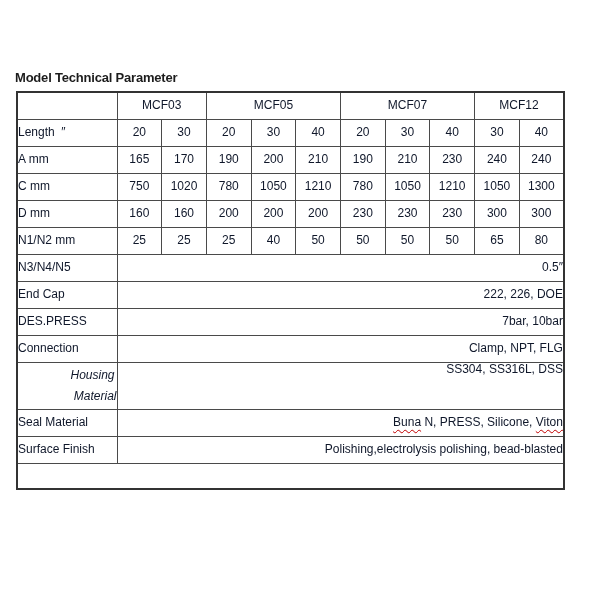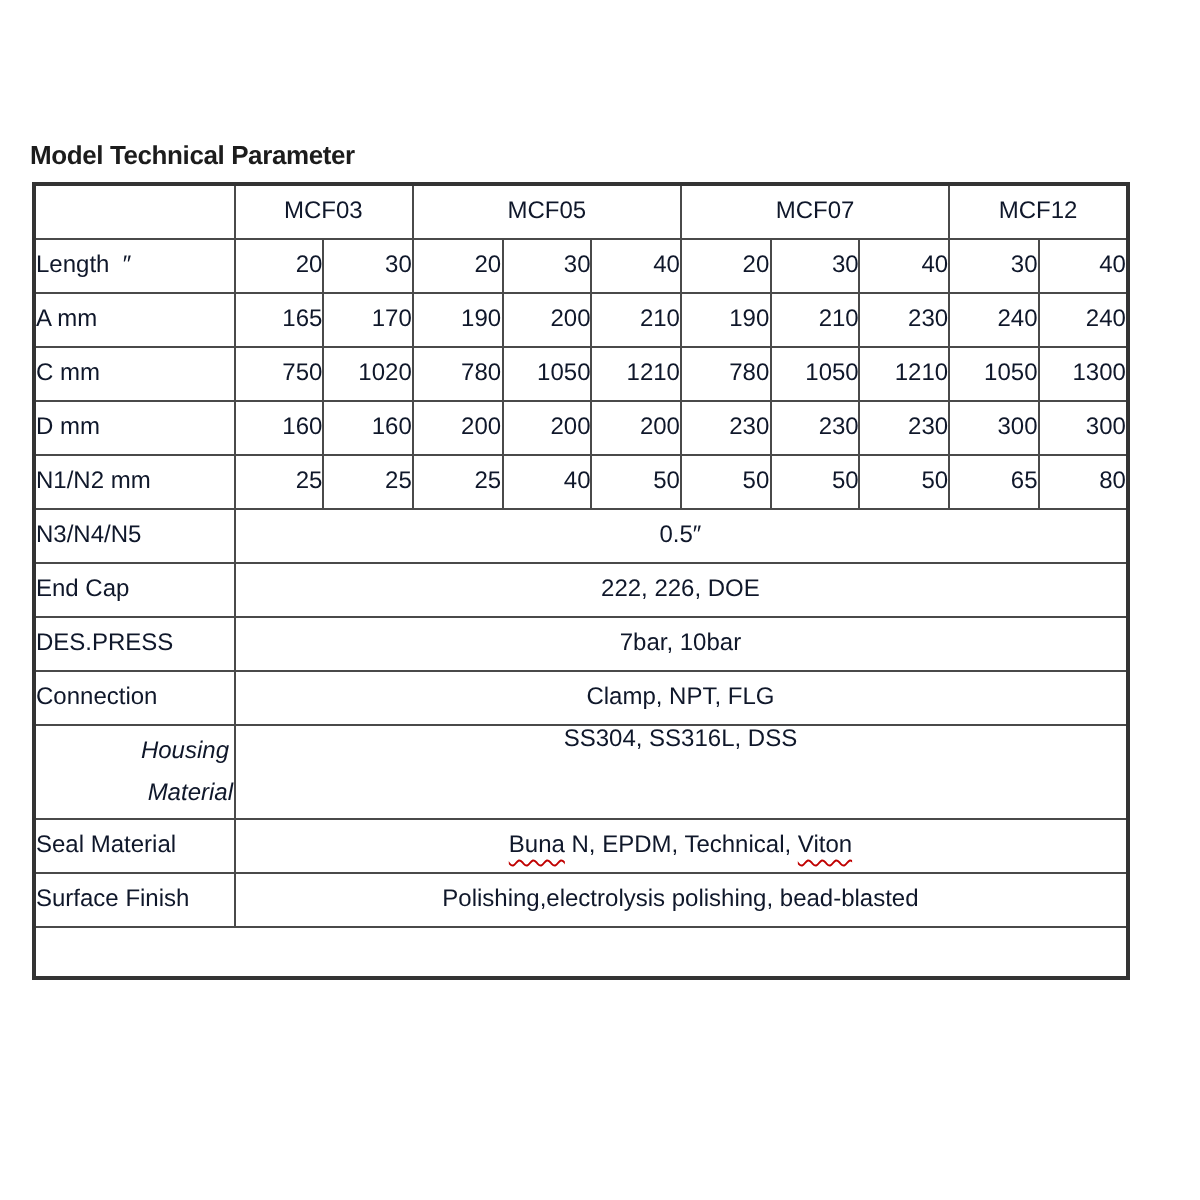--- a/index.html
+++ b/index.html
@@ -32,22 +32,22 @@
   }
   table.spec td{
     border:1px solid #4a4a4a;
     height:26px;
     padding:0;
     line-height:1.15;
     overflow:hidden;
   }
   td.head{text-align:center;}
   td.lbl{text-align:left;padding-left:6px;white-space:pre;}
-  td.num{text-align:right;}
-  td.val{text-align:center;padding-left:16px;white-space:pre;}
+  td.num{text-align:center;}
+  td.val{text-align:right;padding-left:16px;white-space:pre;}
   tr.r-housing td{height:46px;}
   td.housing-lbl{vertical-align:top;padding:0 3px 0 1px;font-style:italic;}
   .h-line1{display:block;text-align:right;padding-top:6px;padding-right:2px;}
   .h-line2{display:block;text-align:right;margin-top:7px;}
   td.v-top{vertical-align:top;padding-top:6px;}
   tr.r-empty td{height:24px;}
   .squiggle{
     text-decoration-line:underline;
     text-decoration-style:wavy;
     text-decoration-color:var(--squiggle,#c00000);
@@ -174,21 +174,21 @@
       <td class="val" colspan="10">Clamp, NPT, FLG</td>
     </tr>
 
     <tr class="r-housing">
       <td class="lbl housing-lbl"><span class="h-line1">Housing</span><span class="h-line2">Material</span></td>
       <td class="val v-top" colspan="10">SS304, SS316L, DSS</td>
     </tr>
 
     <tr>
       <td class="lbl">Seal Material</td>
-      <td class="val" colspan="10"><span class="squiggle">Buna</span><span> N, EPDM, Technical, </span><span class="squiggle">Viton</span></td>
+      <td class="val" colspan="10"><span class="squiggle">Buna</span><span> N, PRESS, Silicone, </span><span class="squiggle">Viton</span></td>
     </tr>
 
     <tr>
       <td class="lbl">Surface Finish</td>
       <td class="val" colspan="10">Polishing,electrolysis polishing, bead-blasted</td>
     </tr>
 
     <tr class="r-empty">
       <td colspan="11"></td>
     </tr>

